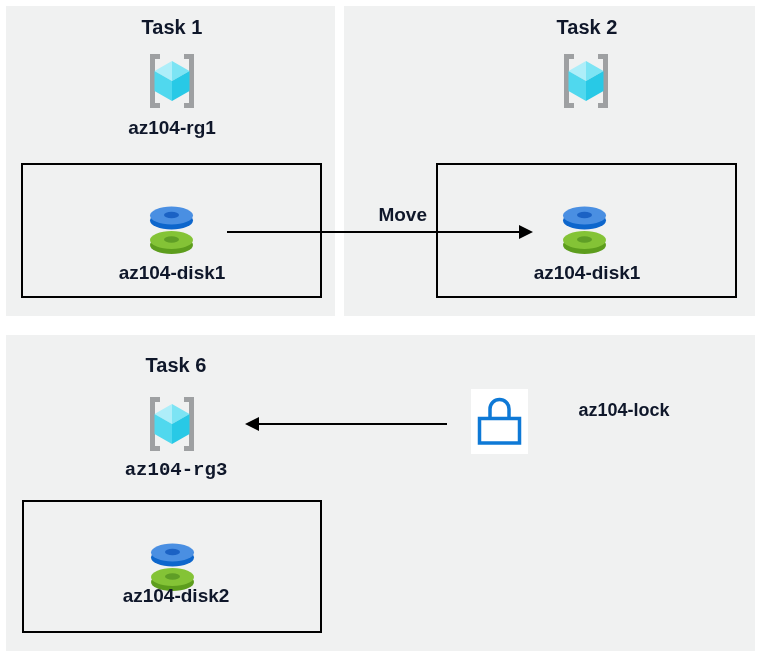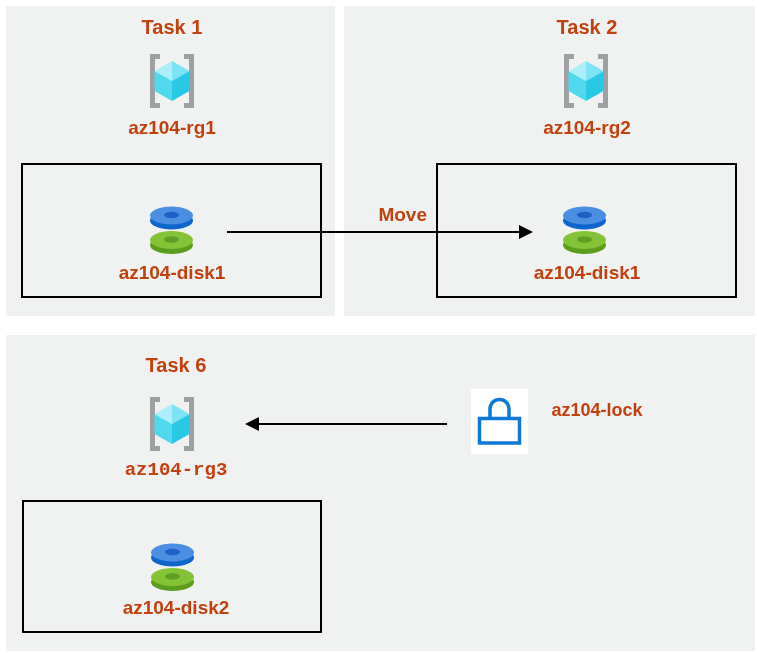--- a/index.html
+++ b/index.html
@@ -2,21 +2,21 @@
 <html><head>
 <meta charset="utf-8">
 <style>
   html, body { margin: 0; padding: 0; background: #ffffff; }
   .canvas {
     position: relative;
     width: 757px;
     height: 653px;
     background: #ffffff;
     font-family: "Liberation Sans", "DejaVu Sans", sans-serif;
-    color: #c2410c;
+    color: #0f172a;
     overflow: hidden;
   }
   .panel {
     position: absolute;
     background: #f0f1f1;
   }
   .label {
     position: absolute;
     font-weight: 700;
     text-align: center;
@@ -110,21 +110,20 @@
 
   <svg class="icon" style="left:556px; top:52px;" width="60" height="58" viewBox="0 0 60 58">
     <path d="M18 4.5 L10.5 4.5 L10.5 53.5 L18 53.5" fill="none" stroke="#9ea0a2" stroke-width="5"></path>
     <path d="M42 4.5 L49.5 4.5 L49.5 53.5 L42 53.5" fill="none" stroke="#9ea0a2" stroke-width="5"></path>
     <polygon points="30,9 12.5,19 30,29" fill="#aeeef9"></polygon>
     <polygon points="30,9 47.5,19 30,29" fill="#7ce4f4"></polygon>
     <polygon points="12.5,19 30,29 30,49 12.5,39" fill="#50d8ee"></polygon>
     <polygon points="30,29 47.5,19 47.5,39 30,49" fill="#28c9e6"></polygon>
   </svg>
 
-  <div class="label name" style="left:487px; top:116px; width:200px;">az104-rg2</div>
 
   <div class="disk-box" style="left:436px; top:163px; width:301px; height:135px;"></div>
 
   <svg class="icon" style="left:554px; top:202px;" width="61" height="53" viewBox="0 0 61 53">
     <ellipse cx="30.5" cy="43" rx="21.5" ry="9" fill="#5d9d1d"></ellipse>
     <ellipse cx="30.5" cy="38" rx="21.5" ry="9" fill="#84c336"></ellipse>
     <ellipse cx="30.5" cy="37.5" rx="7.5" ry="3.2" fill="#5f9e26"></ellipse>
     <ellipse cx="30.5" cy="18.5" rx="21.5" ry="9" fill="#0d66cc"></ellipse>
     <ellipse cx="30.5" cy="13.5" rx="21.5" ry="9" fill="#4a8fe2"></ellipse>
     <ellipse cx="30.5" cy="13" rx="7.5" ry="3.2" fill="#1b62c4"></ellipse>
@@ -149,29 +148,29 @@
 
   <svg class="icon" style="left:142px; top:539px;" width="61" height="53" viewBox="0 0 61 53">
     <ellipse cx="30.5" cy="43" rx="21.5" ry="9" fill="#5d9d1d"></ellipse>
     <ellipse cx="30.5" cy="38" rx="21.5" ry="9" fill="#84c336"></ellipse>
     <ellipse cx="30.5" cy="37.5" rx="7.5" ry="3.2" fill="#5f9e26"></ellipse>
     <ellipse cx="30.5" cy="18.5" rx="21.5" ry="9" fill="#0d66cc"></ellipse>
     <ellipse cx="30.5" cy="13.5" rx="21.5" ry="9" fill="#4a8fe2"></ellipse>
     <ellipse cx="30.5" cy="13" rx="7.5" ry="3.2" fill="#1b62c4"></ellipse>
   </svg>
 
-  <div class="label name" style="left:76px; top:596px; width:200px;">az104-disk2</div>
+  <div class="label name" style="left:76px; top:584px; width:200px;">az104-disk2</div>
 
   <div class="arrow-line" style="left:259px; top:423px; width:188px;"></div>
   <div class="arrowhead left" style="left:245px; top:417px;"></div>
 
   <div class="lock-bg" style="left:471px; top:389px; width:57px; height:65px;">
     <svg width="57" height="65" viewBox="0 0 57 65">
       <path d="M19 29.5 L19 20 A 9.5 9.5 0 0 1 38 20 L38 29.5" fill="none" stroke="#0e79d6" stroke-width="3.5"></path>
       <rect x="8.5" y="29.5" width="40" height="24.5" fill="none" stroke="#0e79d6" stroke-width="3.5"></rect>
     </svg>
   </div>
 
-  <div class="lock-text" style="left:522px; top:398px; width:150px;">
+  <div class="lock-text" style="left:549px; top:398px; width:150px;">
     <div>az104-lock</div>
   </div>
 
 </div>
 
 </body></html>

